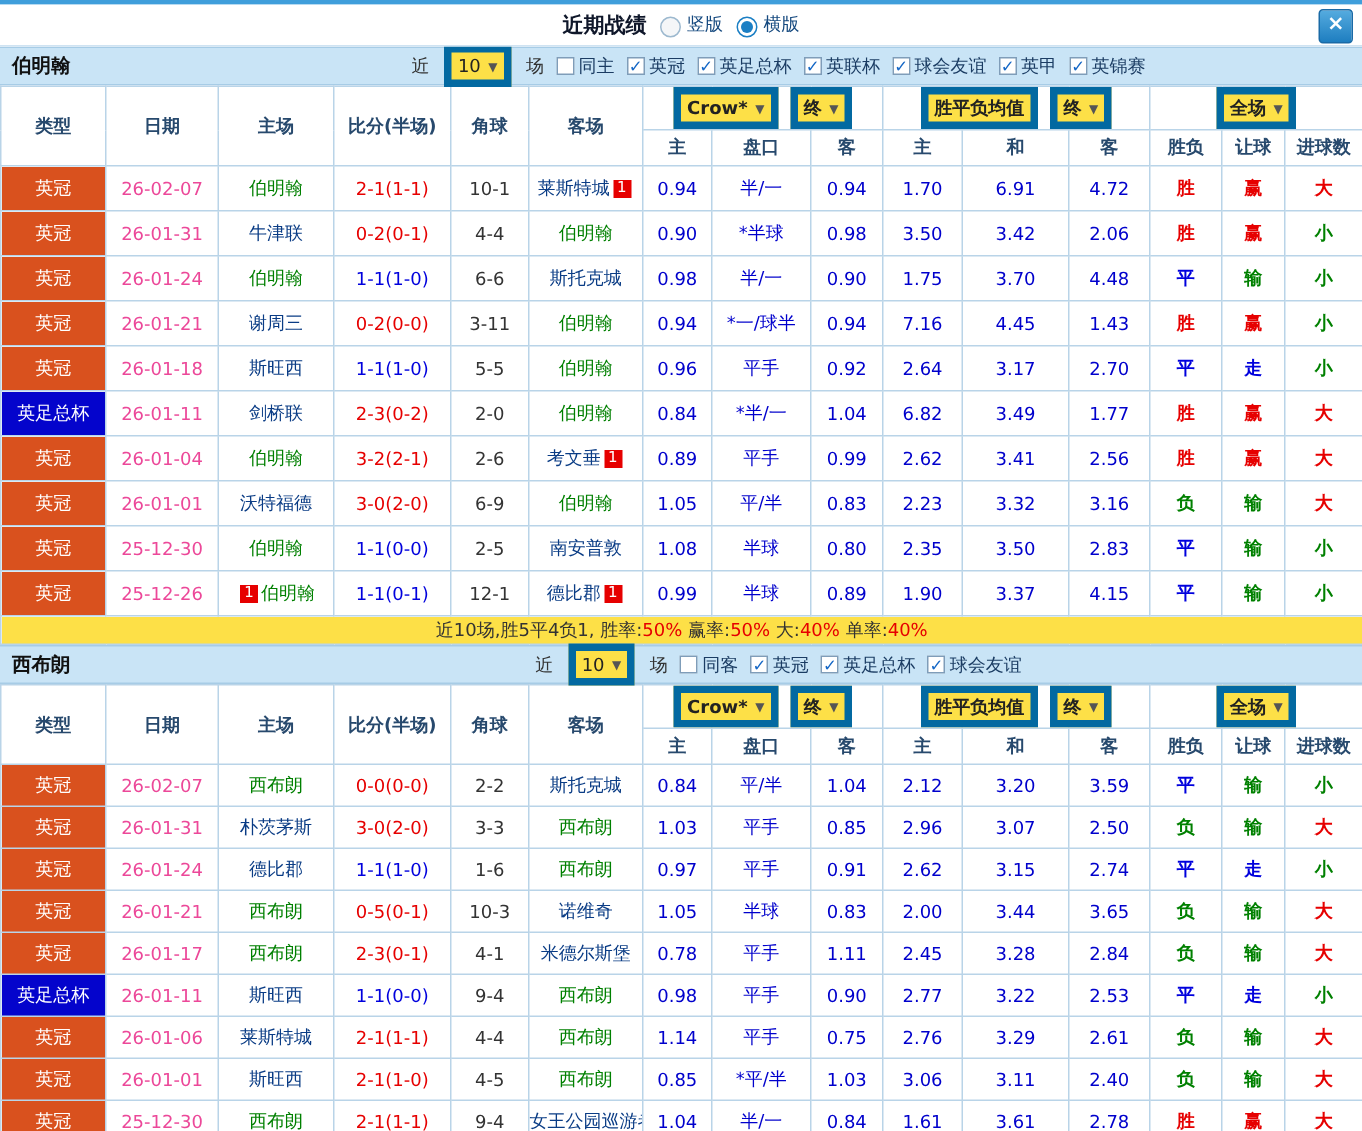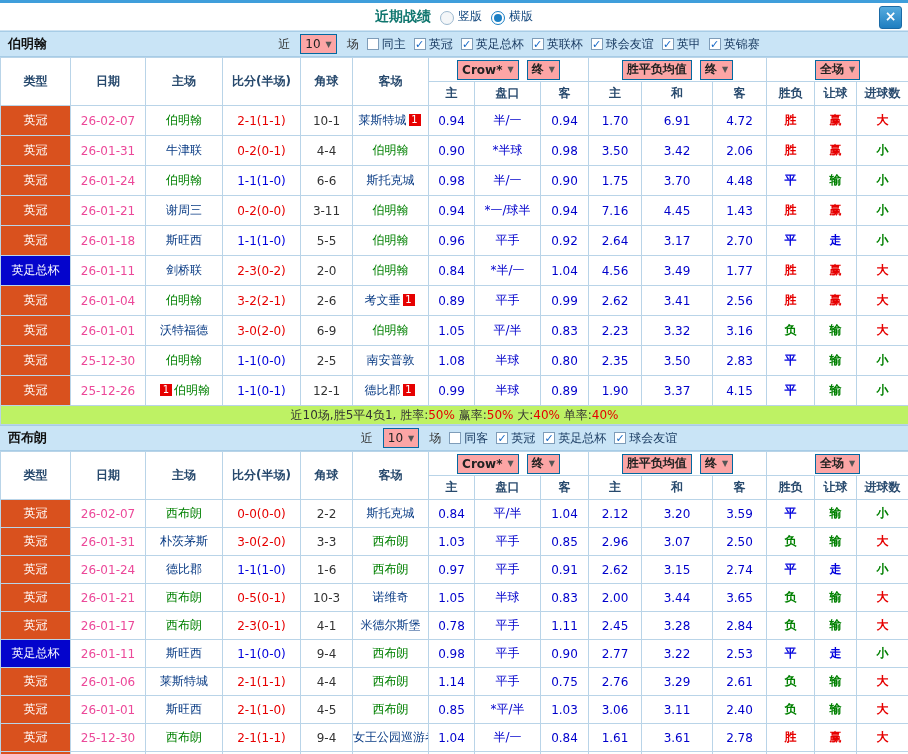--- a/index.html
+++ b/index.html
@@ -3,37 +3,37 @@
 <meta charset="utf-8">
 <style>
   html,body{margin:0;padding:0}
   body{width:908px;height:754px;overflow:hidden;background:#fff;
        font-family:"DejaVu Sans","Liberation Sans",sans-serif;font-size:12px;color:#333}
   .page{width:908px;height:754px;border-top:3px solid #3f9edb;overflow:hidden;background:#fff}
 
   
   .titlebar{height:27px;position:relative;display:flex;align-items:center;justify-content:center;gap:9px;
             background:#fff;border-bottom:1px solid #cfe3f2}
-  .title{font-size:14px;font-weight:bold;color:#0f766e}
+  .title{font-size:14px;font-weight:bold;color:#0f172a}
   .radio-item{display:inline-flex;align-items:flex-end;gap:4px;cursor:pointer}
   .rlabel{color:#15497f}
   .radio{width:12px;height:12px;border:1px solid #9db9cf;border-radius:50%;background:#f4f6f8;position:relative;display:inline-block}
   .radio.selected{border-color:#1b7fc4;background:#fff}
   .radio.selected::after{content:"";position:absolute;left:2px;top:2px;right:2px;bottom:2px;background:#1b7fc4;border-radius:50%}
   .close-btn{position:absolute;right:6px;top:3px;width:21px;height:21px;
              background:linear-gradient(#55abdf,#1e7ec0);border:1px solid #1a6aa6;border-radius:3px;
              color:#fff;font-weight:bold;font-size:14px;line-height:19px;text-align:center;cursor:pointer}
 
   
   .section-bar{height:24px;background:#c9e4f6;border-bottom:1px solid #a7cce6;border-top:1px solid #a7cce6;
                display:flex;align-items:center;padding:0 8px}
   .team-name{font-size:13px;font-weight:bold;color:#111;min-width:130px}
   .filters{flex:1;display:flex;align-items:center;justify-content:center;gap:8px}
   .flabel{color:#333}
-  .select{display:inline-flex;align-items:center;gap:5px;background:#fca5a5;border:1px solid #0369a1;height:18px;
+  .select{display:inline-flex;align-items:center;gap:5px;background:#fde047;border:5px solid #0369a1;height:18px;
           padding:0 4px;font-size:12px;color:#222;cursor:pointer;vertical-align:middle;margin:0 2px}
   .select .arrow{font-size:8px;color:#555}
   .select.noarrow{cursor:default}
   .chk{display:inline-flex;align-items:center;gap:3px;cursor:pointer}
   .chk .box{width:12px;height:12px;border:1px solid #7f9db9;background:#fff;font-size:11px;line-height:11px;
             text-align:center;color:#1467c6;font-weight:bold;box-sizing:border-box}
   .chk .clabel{color:#1b3c63}
 
   
   table.grid{width:908px;border-collapse:collapse;table-layout:fixed;background:#fff}
@@ -49,21 +49,21 @@
   .team-opp{color:#0a3c85}
   .sc-red{color:#e60000}
   .sc-blue{color:#0000dd}
   td.corner{color:#333}
   td.odd{color:#0000cc}
   .badge{display:inline-block;width:12px;height:12px;background:#e60000;color:#fff;font-size:10px;
          line-height:12px;text-align:center;margin:0 2px;vertical-align:1px}
   .r-red{color:#e60000;font-weight:bold}
   .r-blue{color:#0000dd;font-weight:bold}
   .r-green{color:#008000;font-weight:bold}
-  tbody td.summary{height:18px;background:#bef264;font-size:12px}
+  tbody td.summary{height:18px;background:#fde047;font-size:12px}
   .sdark{color:#333}
   .sred{color:#e60000}
 </style>
 </head>
 <body>
 
 <div class="page">
   <div class="titlebar">
     <span class="title">近期战绩</span>
     <label class="radio-item">
@@ -275,21 +275,21 @@
   <tr>
     <td class="type-blue">英足总杯</td>
     <td class="date">26-01-11</td>
     <td class="team"><span class="team-opp">剑桥联</span></td>
     <td class="score sc-red">2-3(0-2)</td>
     <td class="corner">2-0</td>
     <td class="team"><span class="team-viewed">伯明翰</span></td>
     <td class="odd">0.84</td>
     <td class="odd">*半/一</td>
     <td class="odd">1.04</td>
-    <td class="odd">4.56</td>
+    <td class="odd">6.82</td>
     <td class="odd">3.49</td>
     <td class="odd">1.77</td>
     <td class="res r-red">胜</td>
     <td class="res r-red">赢</td>
     <td class="res r-red">大</td>
   </tr>
 
   <tr>
     <td class="type-orange">英冠</td>
     <td class="date">26-01-04</td>

